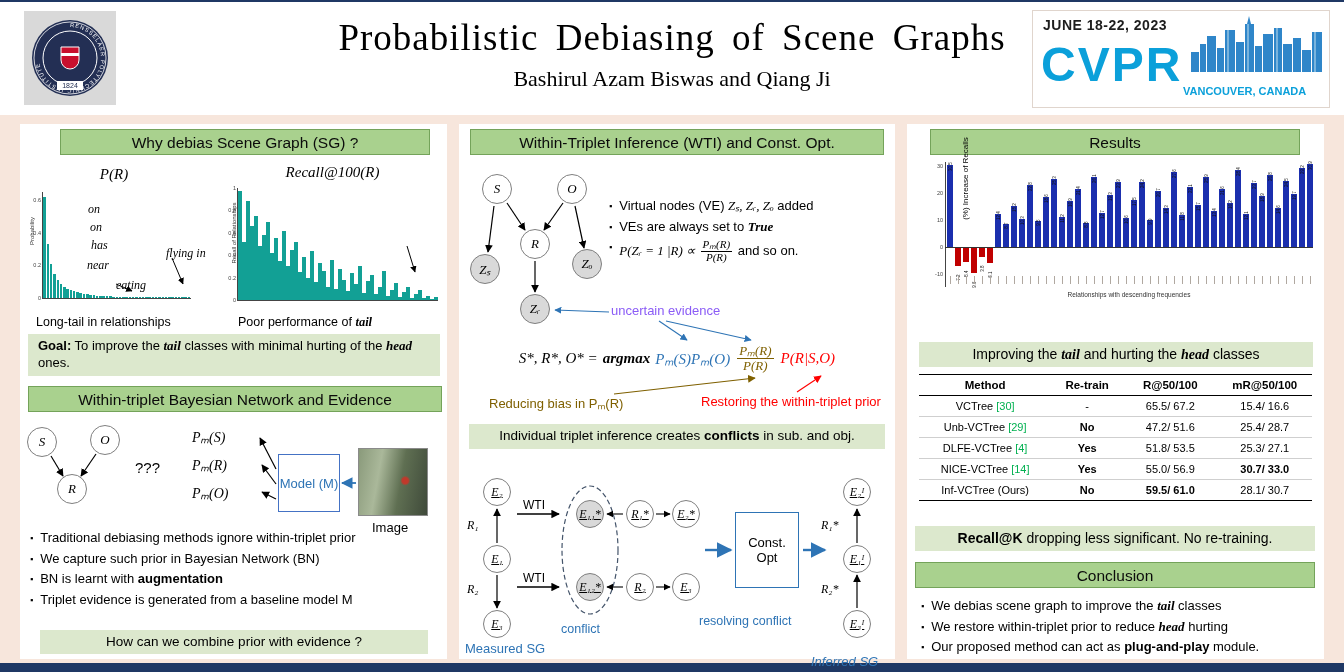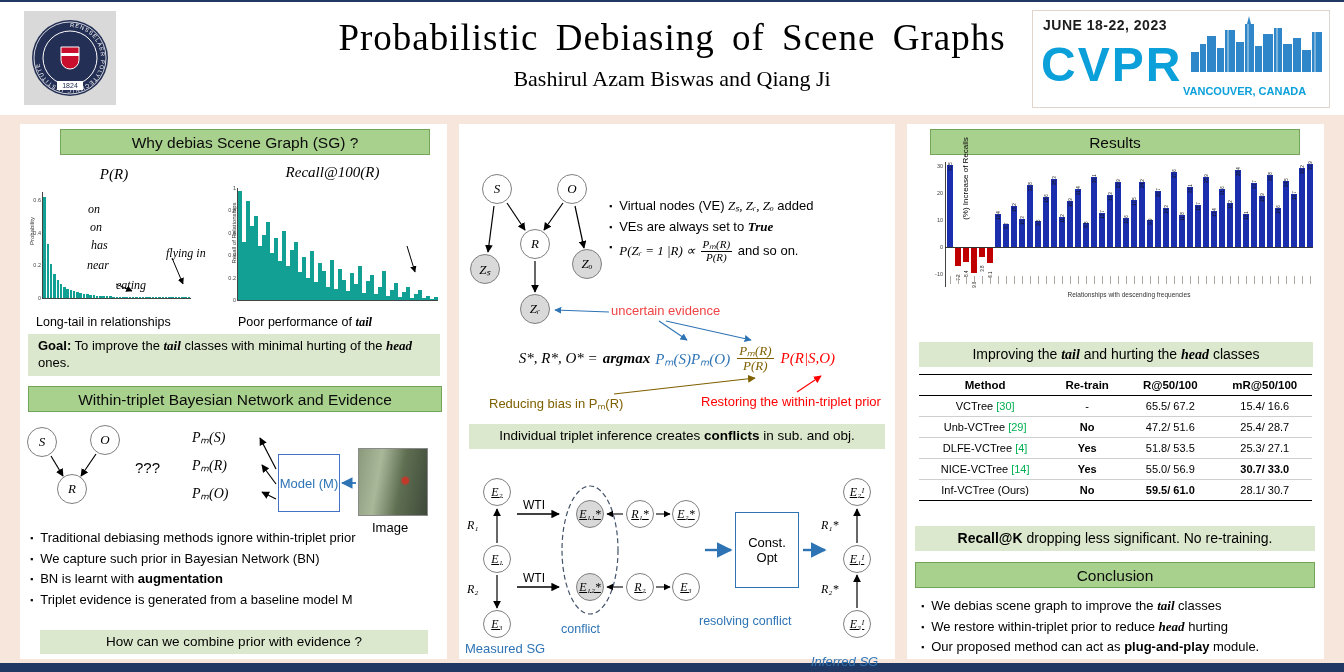--- a/index.html
+++ b/index.html
@@ -52,21 +52,21 @@
   .rlabel{position:absolute;left:50%;transform:translateX(-50%) rotate(-90deg);font-size:4.5px;white-space:nowrap;color:#111;}
   .rtick{position:absolute;left:50%;bottom:3px;width:1px;height:8px;background:#b0a8a0;}
   .rylabel{position:absolute;left:-2px;top:50px;font-size:8px;transform:rotate(-90deg);transform-origin:center;white-space:nowrap;width:120px;text-align:center;}
   .rxlabel{position:absolute;left:38px;width:368px;top:167px;text-align:center;font-size:6.5px;color:#333;}
   .rytick{position:absolute;left:-20px;width:17px;text-align:right;font-size:5.5px;color:#444;}
   
   .cnode{position:absolute;width:30px;height:30px;border-radius:50%;background:#fff;border:1.2px solid #7f7f7f;display:flex;align-items:center;justify-content:center;font-family:"Liberation Serif",serif;font-style:italic;font-size:13px;box-sizing:border-box;z-index:2;}
   .cnode.small{width:28px;height:28px;font-size:12px;text-decoration:underline;}
   .cnode.shaded{background:#d9d9d9;}
   .mathlab{position:absolute;font-family:"Liberation Serif",serif;font-style:italic;font-size:14px;white-space:nowrap;}
-  .bluetext{position:absolute;color:#ef4444;white-space:nowrap;}
+  .bluetext{position:absolute;color:#8b5cf6;white-space:nowrap;}
   .model-box{position:absolute;border:1.5px solid #4472c4;color:#2e74b5;display:flex;align-items:center;justify-content:center;text-align:center;font-size:13px;box-sizing:border-box;background:#fff;}
   .scene-image{position:absolute;border:1px solid #8a8a8a;box-sizing:border-box;background-image:radial-gradient(circle at 68% 48%, #c0392b 0 3px, rgba(0,0,0,0) 5px),linear-gradient(100deg,#8a9a7b 0%,#aab89a 30%,#5f6f52 60%,#3f4a3a 100%);}
   .eq-row{position:absolute;left:8px;right:8px;top:220px;display:flex;justify-content:center;align-items:center;gap:5px;font-family:"Liberation Serif",serif;font-style:italic;font-size:15px;}
   .eq-argmax{font-weight:bold;}
   .eq-evidence{color:#2e74b5;}
   .eq-frac{font-size:13px;color:#7f6000;}
   .eq-prior{color:#ff0000;}
   .olivetext{position:absolute;color:#7f6000;font-size:13px;white-space:nowrap;}
   .redtext{position:absolute;color:#ff0000;font-size:13px;white-space:nowrap;}
   .rel-label{position:absolute;font-family:"Liberation Serif",serif;font-style:italic;font-size:12px;z-index:3;}
@@ -364,20 +364,21 @@
       <line x1="164" y1="463" x2="148" y2="463" stroke="#000" stroke-width="1.1" marker-end="url(#ab)"></line>
       <line x1="197" y1="463" x2="211" y2="463" stroke="#000" stroke-width="1.1" marker-end="url(#ab)"></line>
 
       <line x1="246" y1="426" x2="272" y2="426" stroke="#2e74b5" stroke-width="2.4" marker-end="url(#abl)"></line>
       <line x1="344" y1="426" x2="366" y2="426" stroke="#2e74b5" stroke-width="2.4" marker-end="url(#abl)"></line>
 
       <line x1="398" y1="419" x2="398" y2="385" stroke="#000" stroke-width="1.2" marker-end="url(#ab)"></line>
       <line x1="398" y1="484" x2="398" y2="451" stroke="#000" stroke-width="1.2" marker-end="url(#ab)"></line>
     </svg>
 
+    <div class="sec-head" style="left:11px;top:5px;width:414px;">Within-Triplet Inference (WTI) and Const. Opt.</div>
 
     <div class="cnode" style="left:23px;top:50px;">S</div>
     <div class="cnode" style="left:98px;top:50px;">O</div>
     <div class="cnode" style="left:61px;top:105px;">R</div>
     <div class="cnode shaded" style="left:11px;top:130px;">Zₛ</div>
     <div class="cnode shaded" style="left:113px;top:125px;">Zₒ</div>
     <div class="cnode shaded" style="left:61px;top:170px;">Zᵣ</div>
 
     <div style="position:absolute;left:150px;top:70px;width:282px;">
         <div class="bullet">

